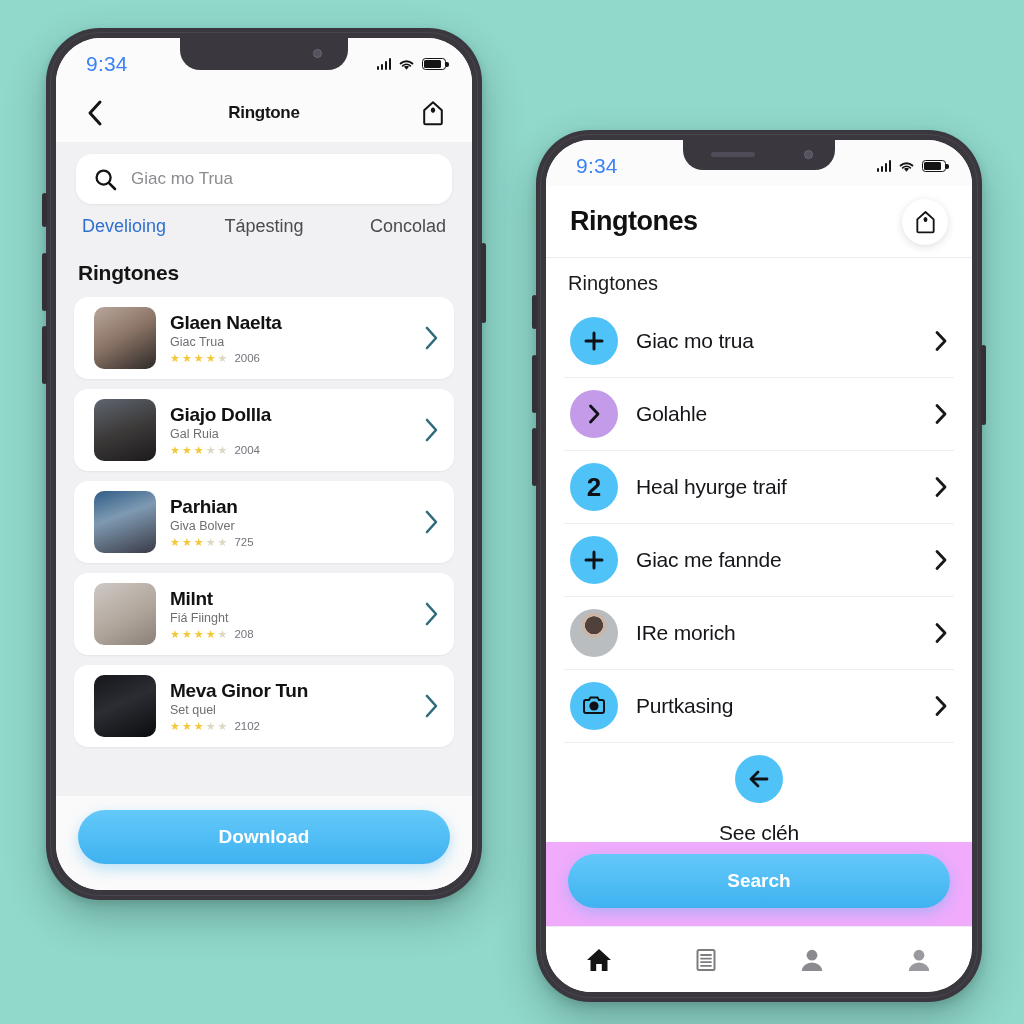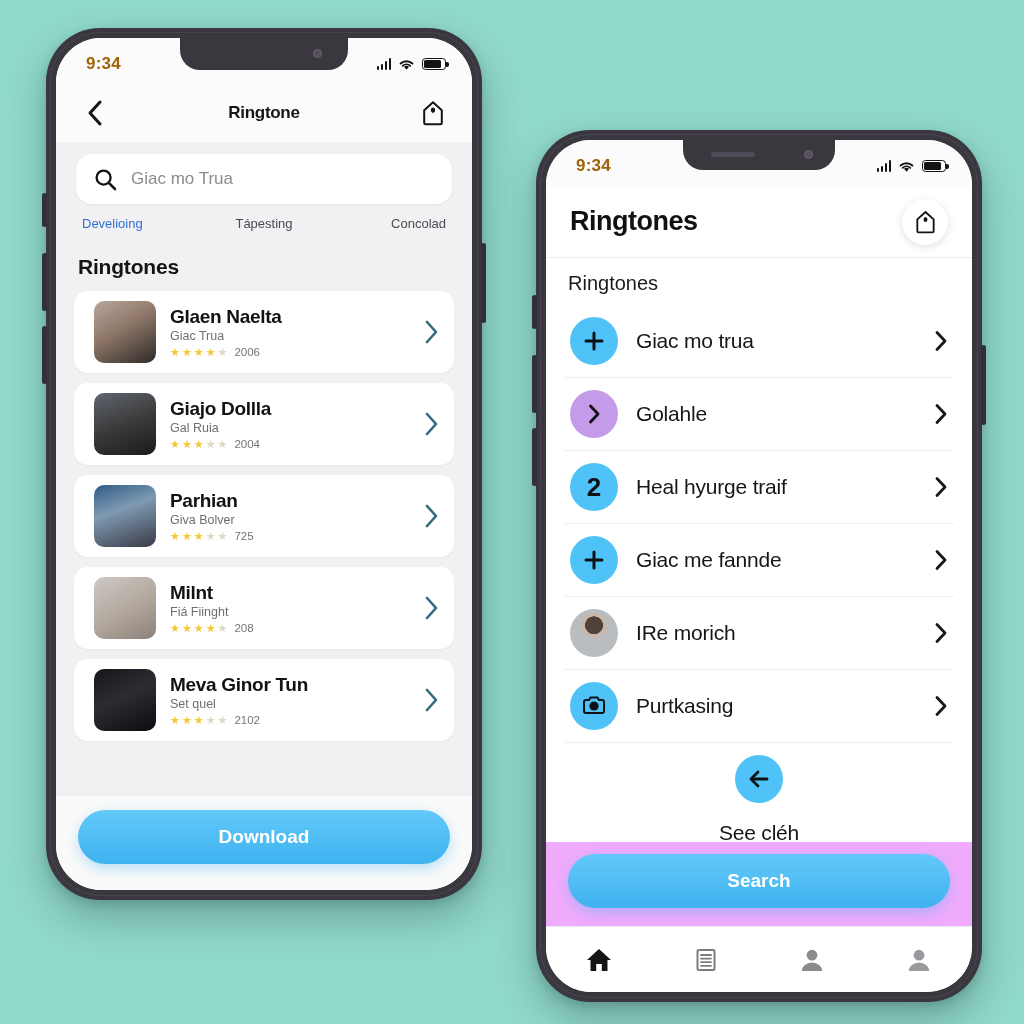--- a/index.html
+++ b/index.html
@@ -84,23 +84,23 @@
     flex: 0 0 auto;
     display: flex;
     align-items: center;
     justify-content: space-between;
     padding: 6px 26px 0 30px;
     background: #fbfbfb;
     position: relative;
     z-index: 20;
   }
   .status-time {
-    font-size: 17px;
-    font-weight: 700;
-    color: #a16207;
+    font-size: 21px;
+    font-weight: 400;
+    color: #3b82f6;
     letter-spacing: .2px;
   }
   .status-icons { display:flex; align-items:center; gap:7px; }
   .bars { display:flex; align-items:flex-end; gap:1.5px; height:12px; }
   .bars i { display:block; width:2.5px; background:#141414; border-radius:1px; }
   .bars i:nth-child(1){height:4px;} .bars i:nth-child(2){height:6.5px;}
   .bars i:nth-child(3){height:9px;} .bars i:nth-child(4){height:12px;}
   .battery {
     width: 24px; height: 12px; border:1.8px solid #141414; border-radius:3.5px;
     position:relative; display:flex; align-items:center; padding:1.3px;
@@ -132,21 +132,21 @@
     background:#fff; border-radius:16px; height:50px;
     display:flex; align-items:center; gap:14px; padding: 0 18px;
     box-shadow: 0 1px 3px rgba(0,0,0,0.06);
   }
   .search-ph { color:#8b8b90; font-size:17px; }
 
   .tabs {
     flex:0 0 auto; background:#f1f1f3;
     display:flex; padding: 4px 26px 10px; gap: 0;
   }
-  .tab { flex:1; text-align:center; font-size:13px; color:#4a4a4f; cursor:pointer; }
+  .tab { flex:1; text-align:center; font-size:18px; color:#4a4a4f; cursor:pointer; }
   .tab:first-child{ text-align:left; }
   .tab:last-child{ text-align:right; }
   .tab.active { color:#2f6fd0; }
 
   
   .list-area {
     flex:1 1 auto; background:#f1f1f3; overflow:hidden;
     padding: 10px 18px 0;
   }
   .section-title {

